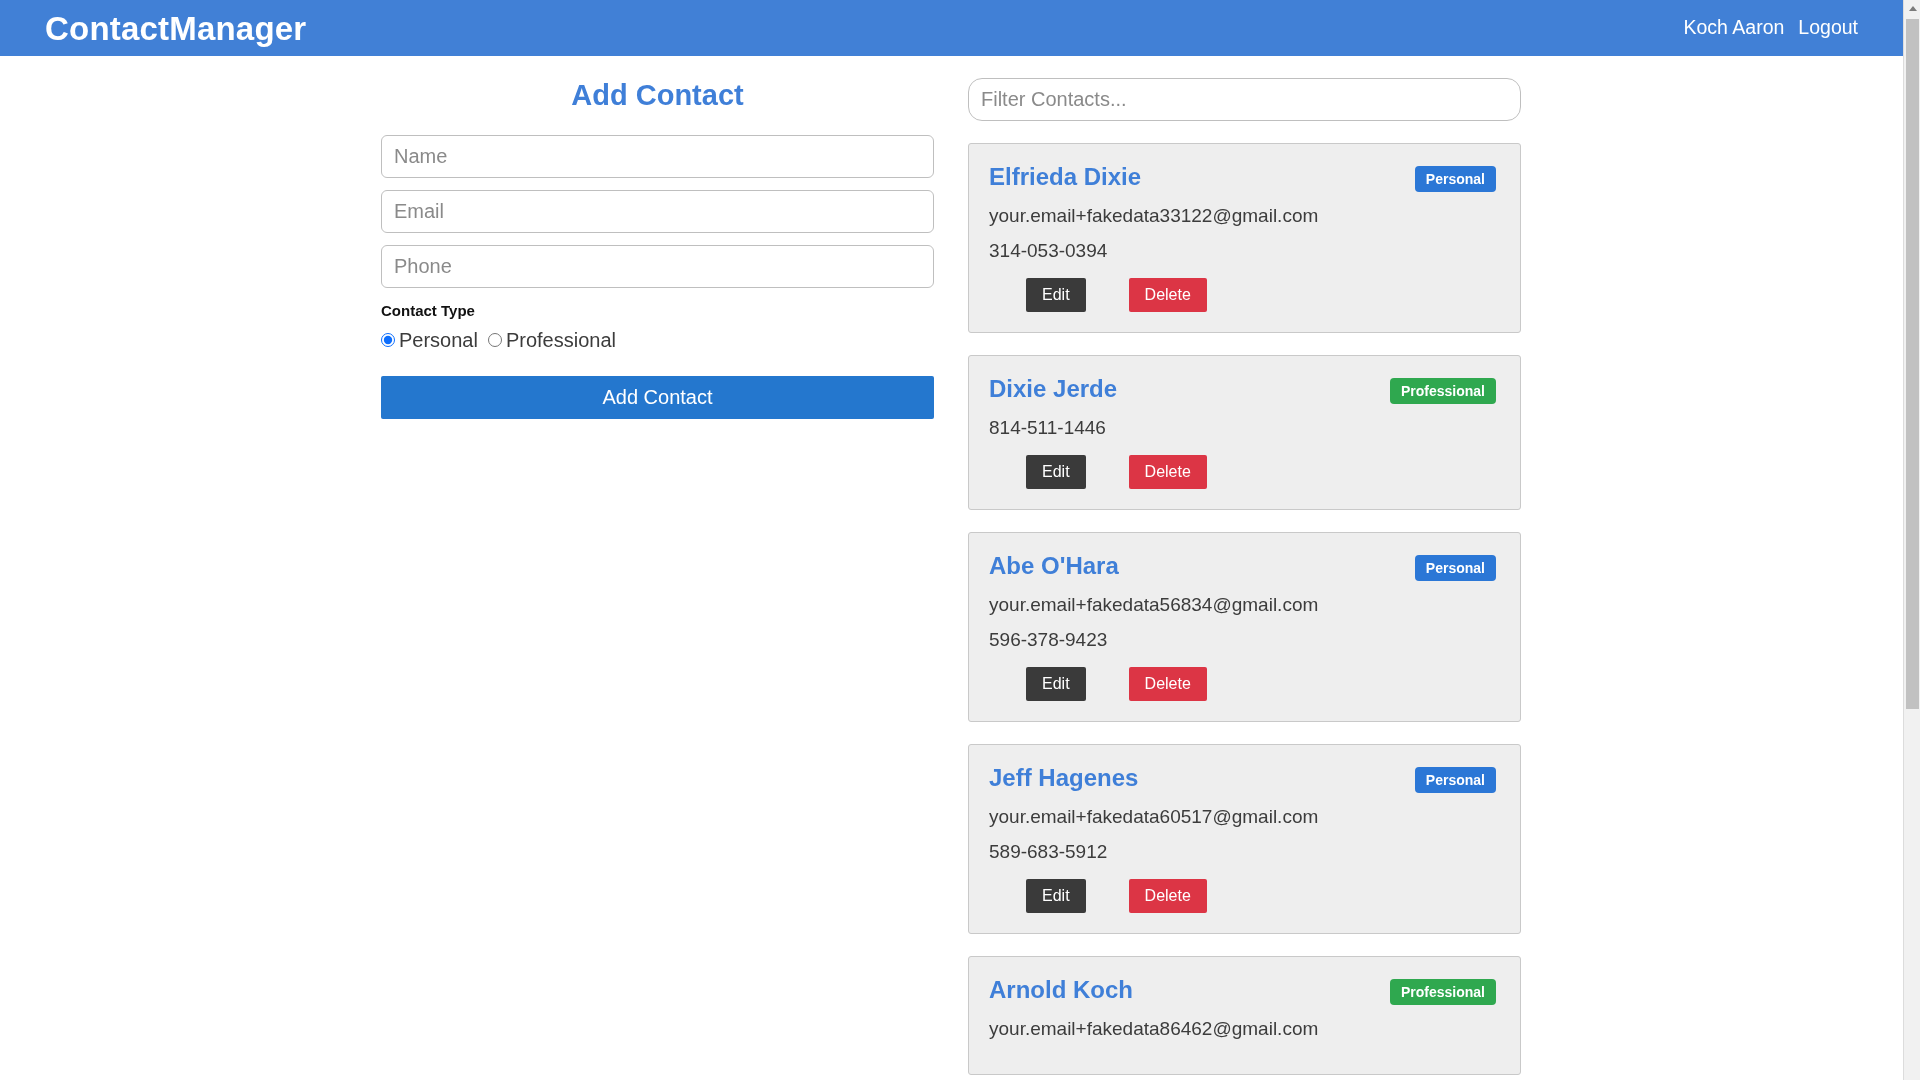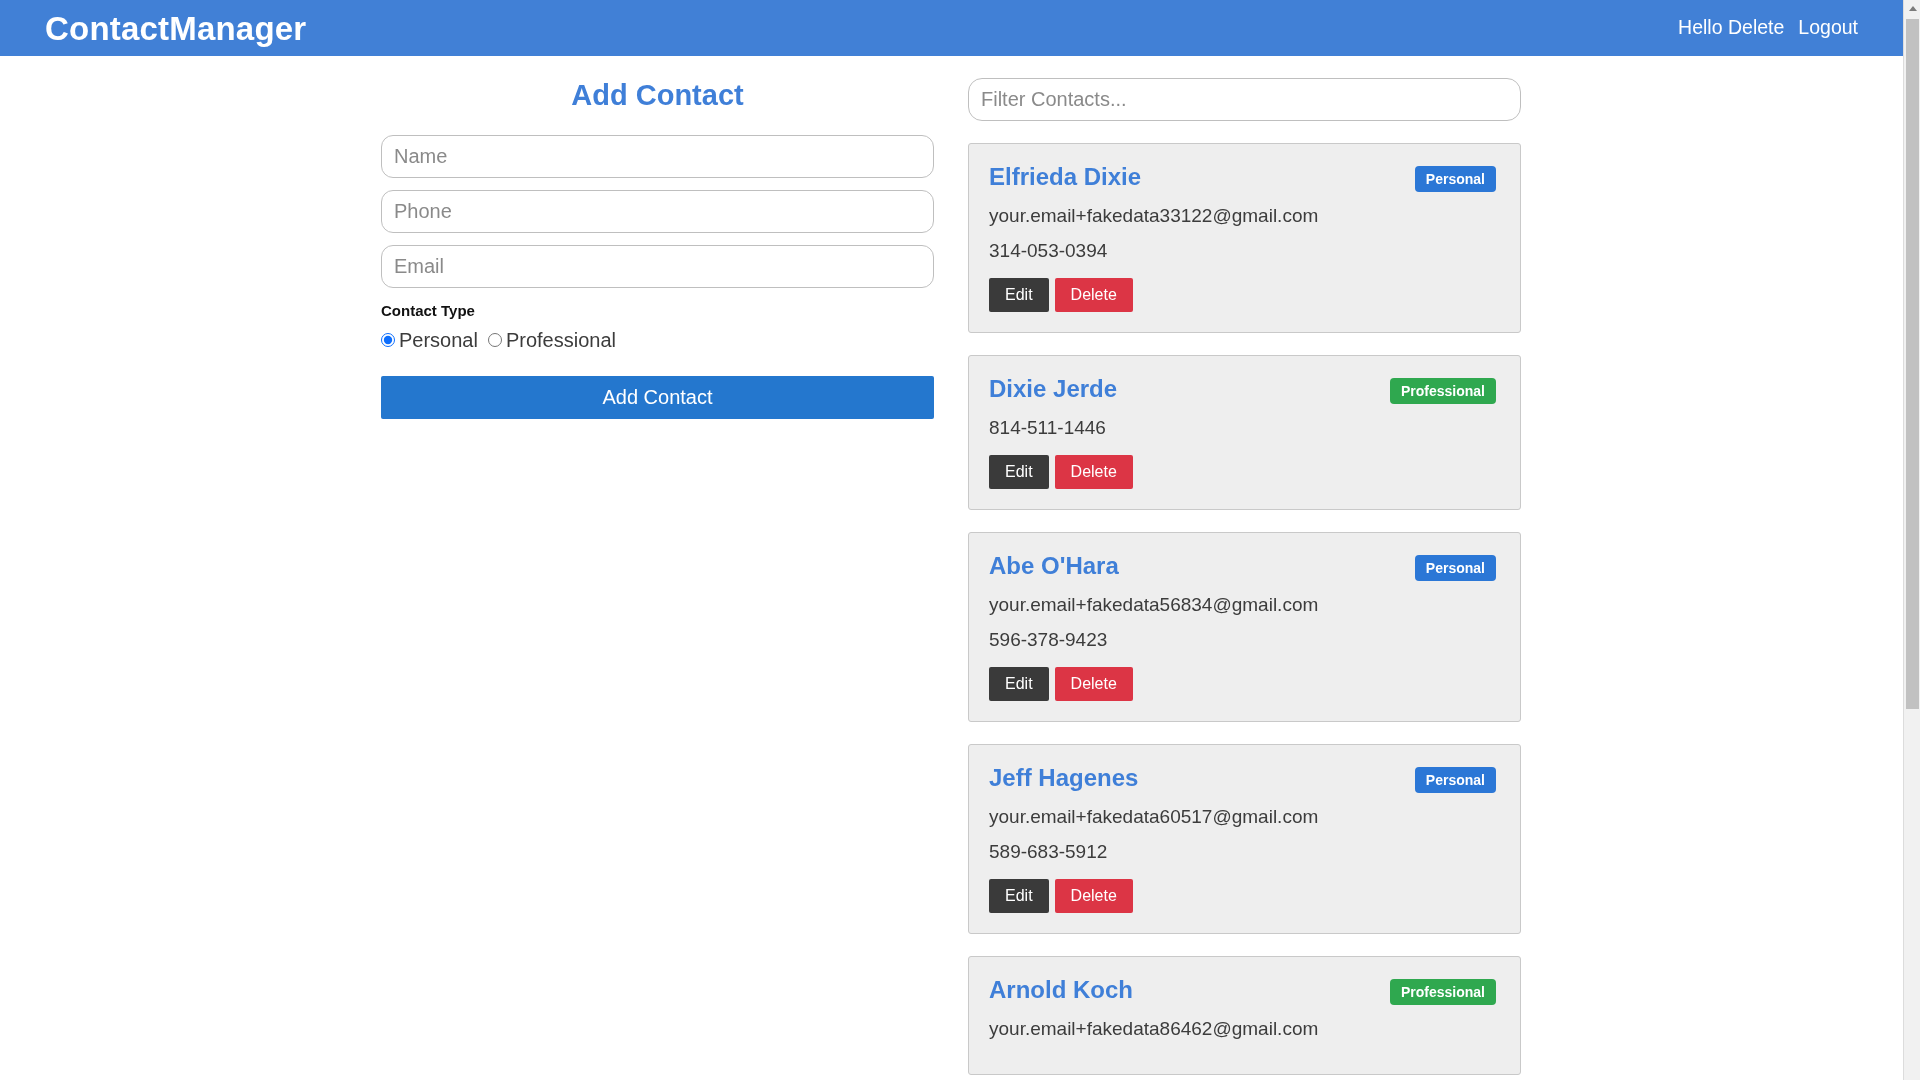--- a/index.html
+++ b/index.html
@@ -81,21 +81,21 @@
   .form-control {
     display: block;
     width: 100%;
     height: 43px;
     padding: 6px 12px;
     font-size: 20px;
     font-family: "Liberation Sans", sans-serif;
     color: #495057;
     background: #ffffff;
     border: 1px solid #bfbfbf;
-    border-radius: 12px;
+    border-radius: 6px;
     outline: none;
   }
   .form-control::placeholder { color: #8a8a8a; opacity: 1; }
 
   .type-label {
     font-size: 15px;
     font-weight: bold;
     color: #111;
     margin: 14px 0 10px 0;
     display: block;
@@ -200,20 +200,21 @@
   }
   .btn-edit, .btn-delete {
     border: none;
     border-radius: 2px;
     color: #ffffff;
     font-size: 16px;
     font-family: "Liberation Sans", sans-serif;
     padding: 7px 16px;
     cursor: pointer;
     line-height: 1.25;
+    margin-left: 37px;
   }
   .btn-edit { background: #3a3a3a; }
   .btn-delete { background: #dc3545; }
 
   
   .scrollbar {
     position: absolute;
     top: 0; right: 0;
     width: 17px;
     height: 1080px;
@@ -244,41 +245,41 @@
 </style>
 </head>
 <body>
 
 <div id="viewport">
   <div id="page">
 
     <div class="navbar">
       <a class="brand" href="#">ContactManager</a>
       <div class="nav-right">
-        <a class="nav-link" href="#">Hello Delete</a>
+        <a class="nav-link" href="#">Koch Aaron</a>
         <a class="nav-link" href="#">Logout</a>
       </div>
     </div>
 
     <div class="container">
       <div class="columns">
 
         <div class="col-form">
           <h2 class="form-title">Add Contact</h2>
 
           <div class="form-group">
             <input class="form-control" type="text" placeholder="Name" value="" style="">
           </div>
 
           <div class="form-group">
+            <input class="form-control" type="text" placeholder="Email" value="" style="">
+          </div>
+
+          <div class="form-group">
             <input class="form-control" type="text" placeholder="Phone" value="" style="">
-          </div>
-
-          <div class="form-group">
-            <input class="form-control" type="text" placeholder="Email" value="" style="">
           </div>
 
           <span class="type-label">Contact Type</span>
 
           <div class="radio-row">
             <span class="radio-item">
               <input type="radio" name="contactType" id="rad-personal" checked="" style="">
               <label for="rad-personal">Personal</label>
             </span>
             <span class="radio-item">

